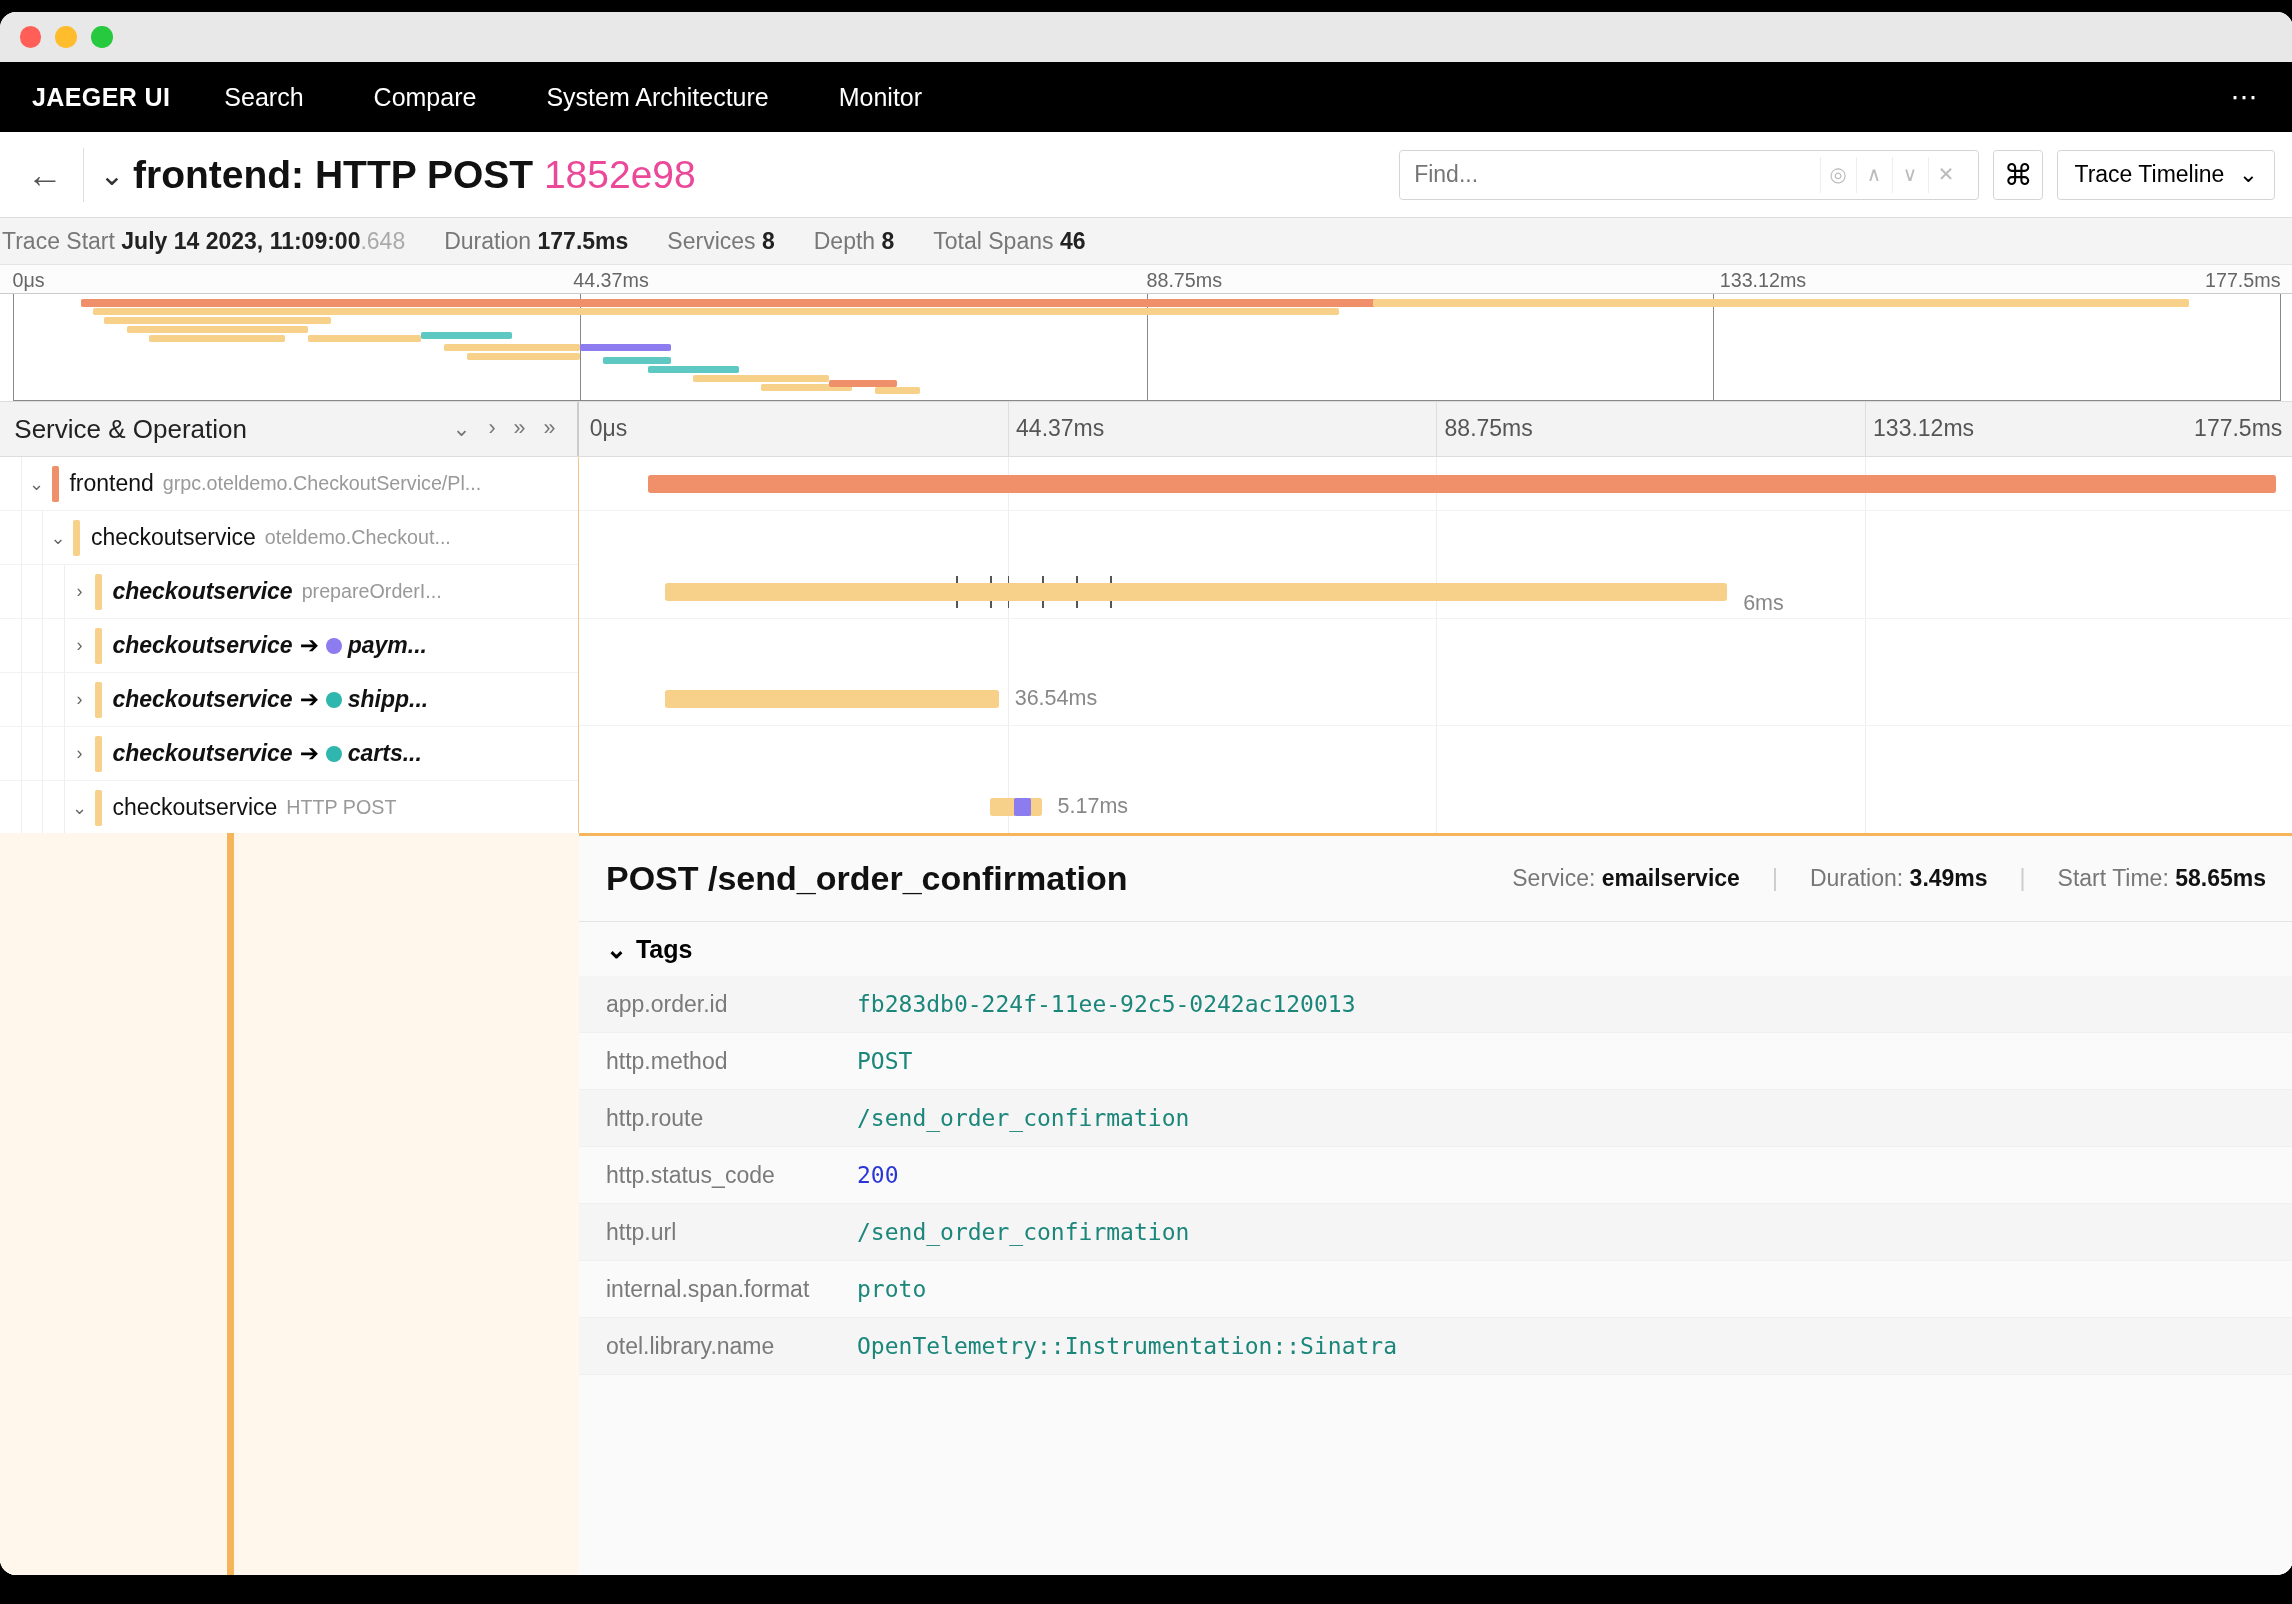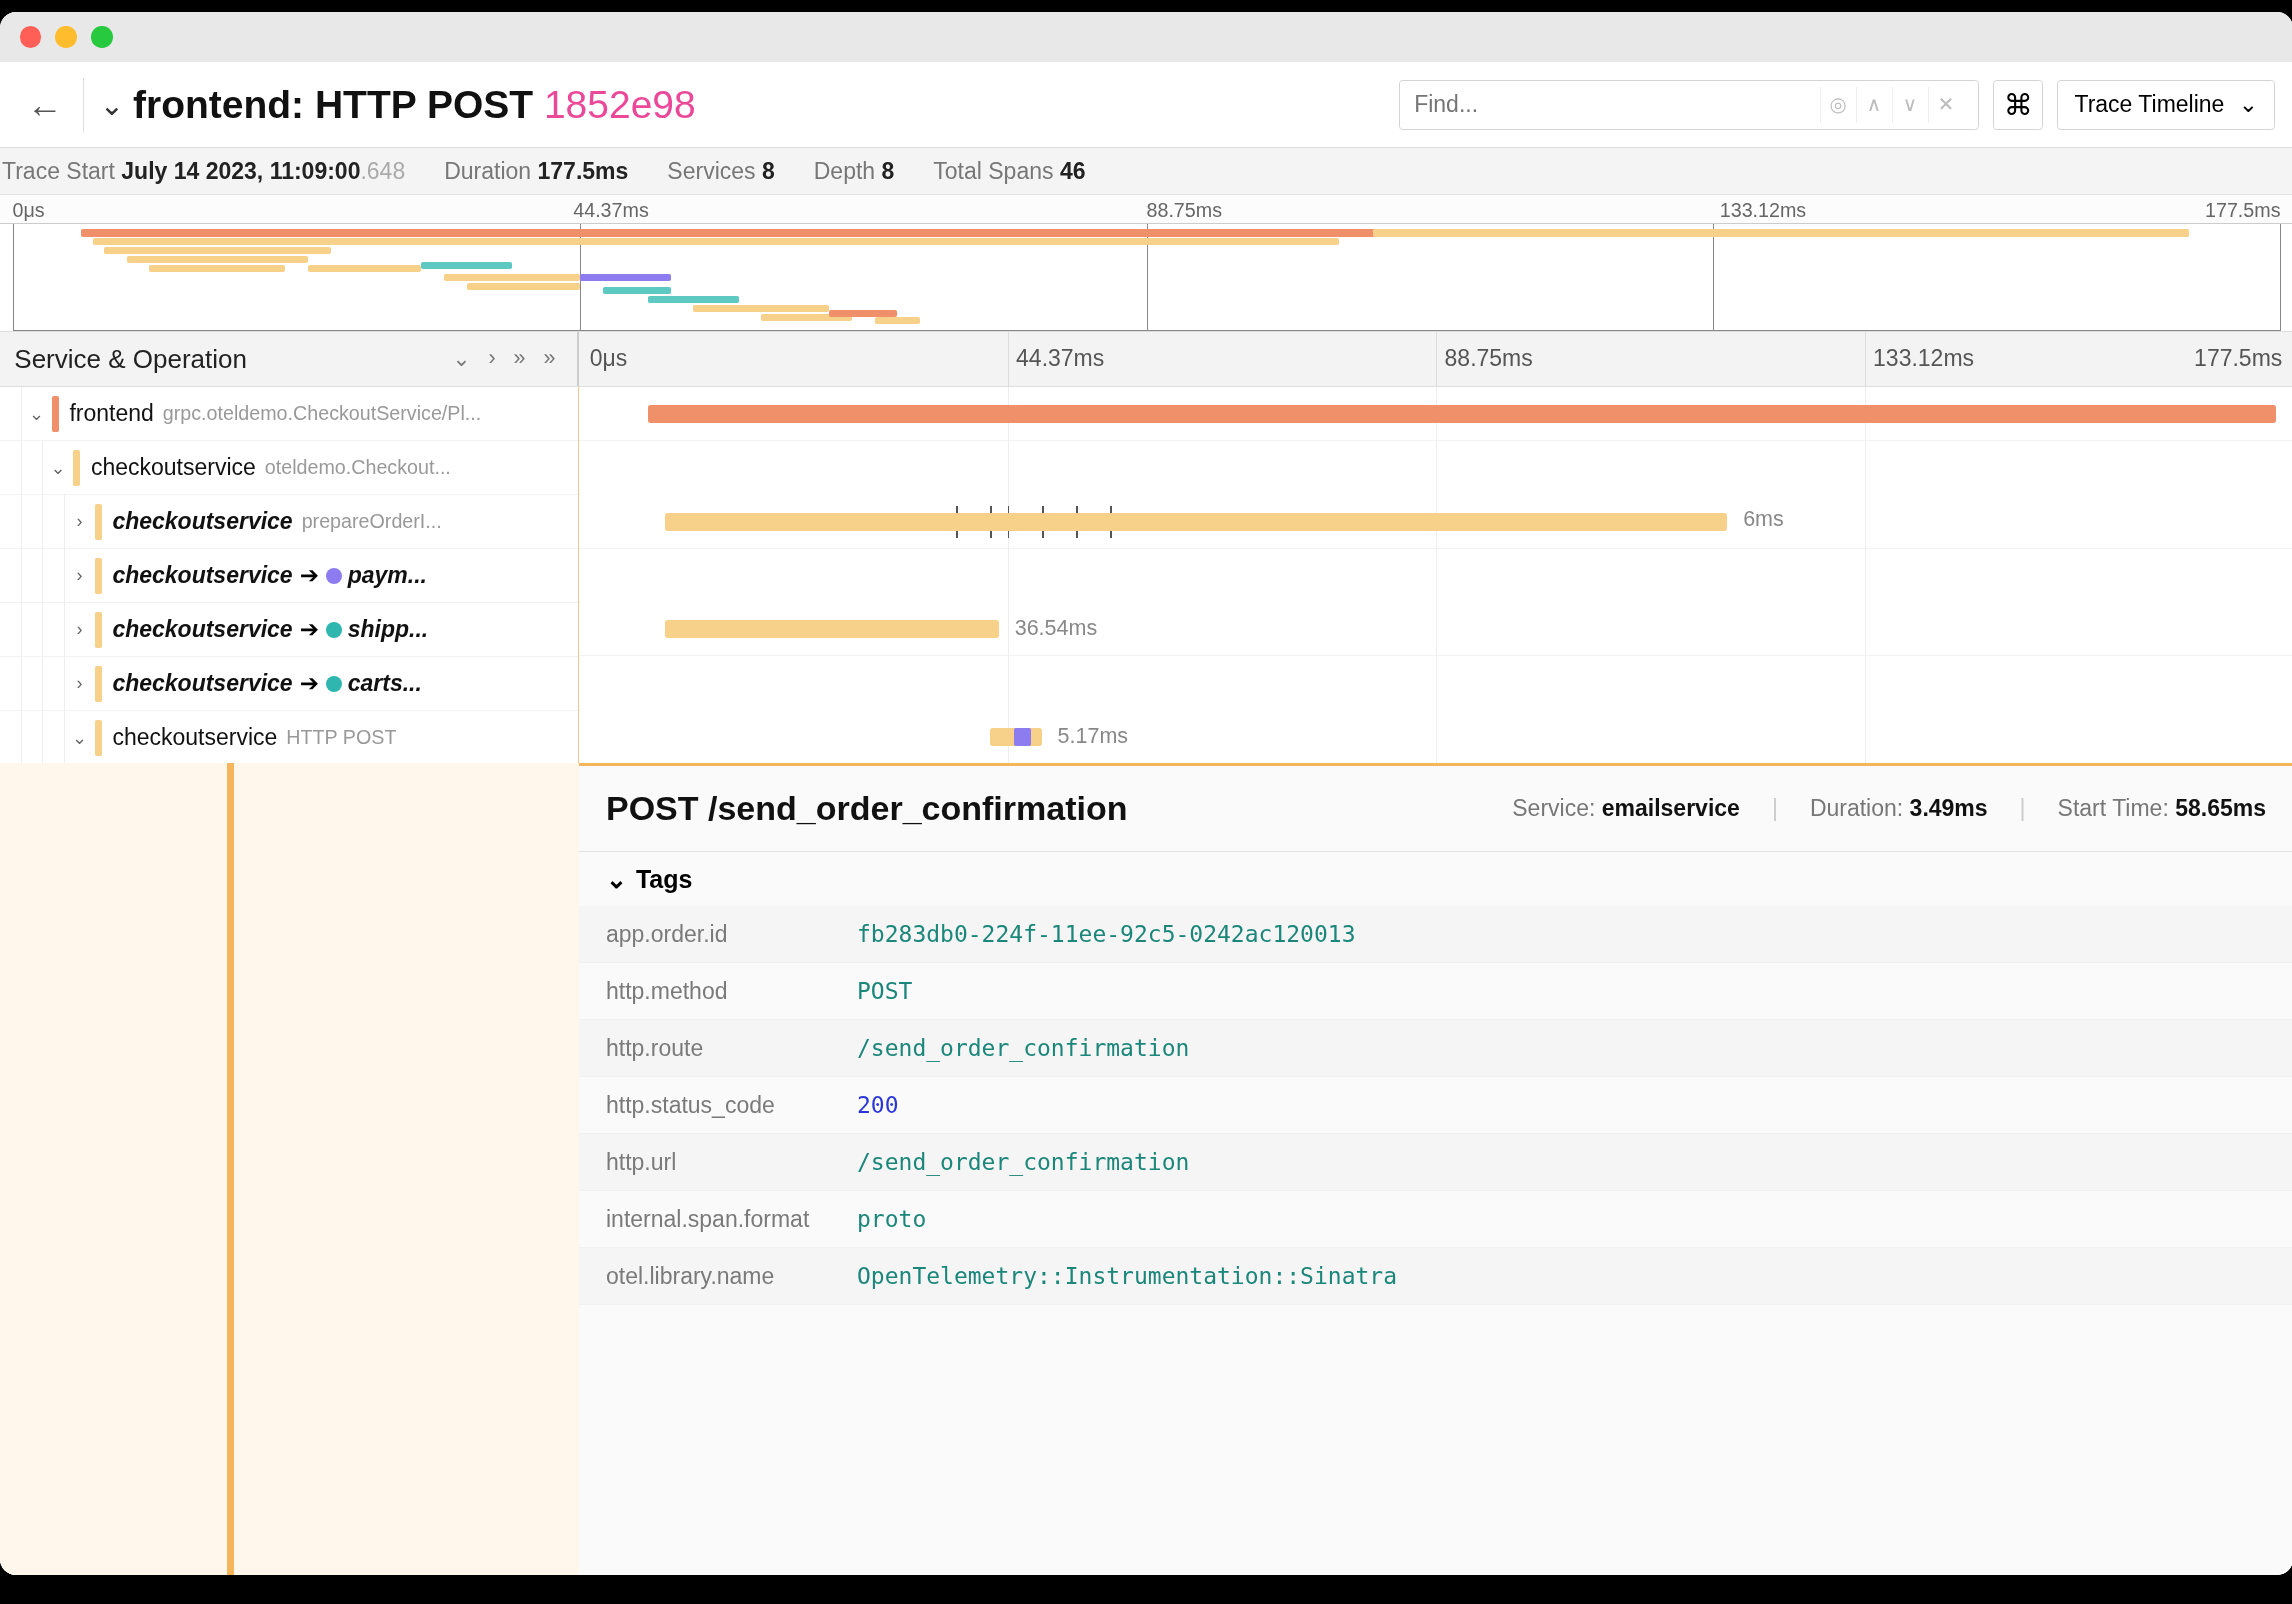--- a/index.html
+++ b/index.html
@@ -79,20 +79,28 @@
 
 <div class="frame">
 <div class="window">
 
   <div class="titlebar">
     <div class="tl-dot dot-r"></div>
     <div class="tl-dot dot-y"></div>
     <div class="tl-dot dot-g"></div>
   </div>
 
+  <div class="navbar">
+    <div class="brand">JAEGER UI</div>
+    <div class="navitem">Search</div>
+    <div class="navitem">Compare</div>
+    <div class="navitem">System Architecture</div>
+    <div class="navitem">Monitor</div>
+    <div class="nav-ellipsis">⋯</div>
+  </div>
 
   <div class="subheader">
     <div class="back-arrow">←</div>
     <div class="divider-v"></div>
     <div class="chev-down">⌄</div>
     <div class="trace-title">
       <span>frontend:</span>
       <span>HTTP POST</span>
       <span class="trace-id">1852e98</span>
     </div>
@@ -262,21 +270,21 @@
             <span class="row-dur" style="position: absolute; left: 99.5%; top: 14.3px;">ms</span>
           </div>
           <div class="span-row" style="top: 54px;">
             <div style="position: absolute; top: 10.7px; height: 32px; width: 1.8px; background: rgb(85, 85, 85); left: 22%;"></div>
             <div style="position: absolute; top: 10.7px; height: 32px; width: 1.8px; background: rgb(85, 85, 85); left: 24%;"></div>
             <div style="position: absolute; top: 10.7px; height: 32px; width: 1.8px; background: rgb(85, 85, 85); left: 25%;"></div>
             <div style="position: absolute; top: 10.7px; height: 32px; width: 1.8px; background: rgb(85, 85, 85); left: 27%;"></div>
             <div style="position: absolute; top: 10.7px; height: 32px; width: 1.8px; background: rgb(85, 85, 85); left: 29%;"></div>
             <div style="position: absolute; top: 10.7px; height: 32px; width: 1.8px; background: rgb(85, 85, 85); left: 31%;"></div>
             <div class="row-bar yellow" style="left: 5%; width: 62%;"></div>
-            <span class="row-dur" style="position: absolute; left: 67.5%; top: 12px;">6ms</span>
+            <span class="row-dur" style="position: absolute; left: 67.5%; top: 26px;">6ms</span>
           </div>
           <div class="span-row" style="top: 107px;">
             <div class="row-bar yellow" style="left: 5%; width: 19.5%;"></div>
             <span class="row-dur" style="position: absolute; left: 25%; top: 14.3px;">36.54ms</span>
           </div>
           <div class="span-row" style="top: 161px;">
             <div class="row-bar yellow" style="left: 24%; width: 3%;">
               <div style="position: absolute; right: 20%; top: 0px; bottom: 0px; width: 35%; background: rgb(141, 124, 240); border-radius: 1.8px;"></div>
             </div>
             <span class="row-dur" style="position: absolute; left: 27.5%; top: 14.3px;">5.17ms</span>

